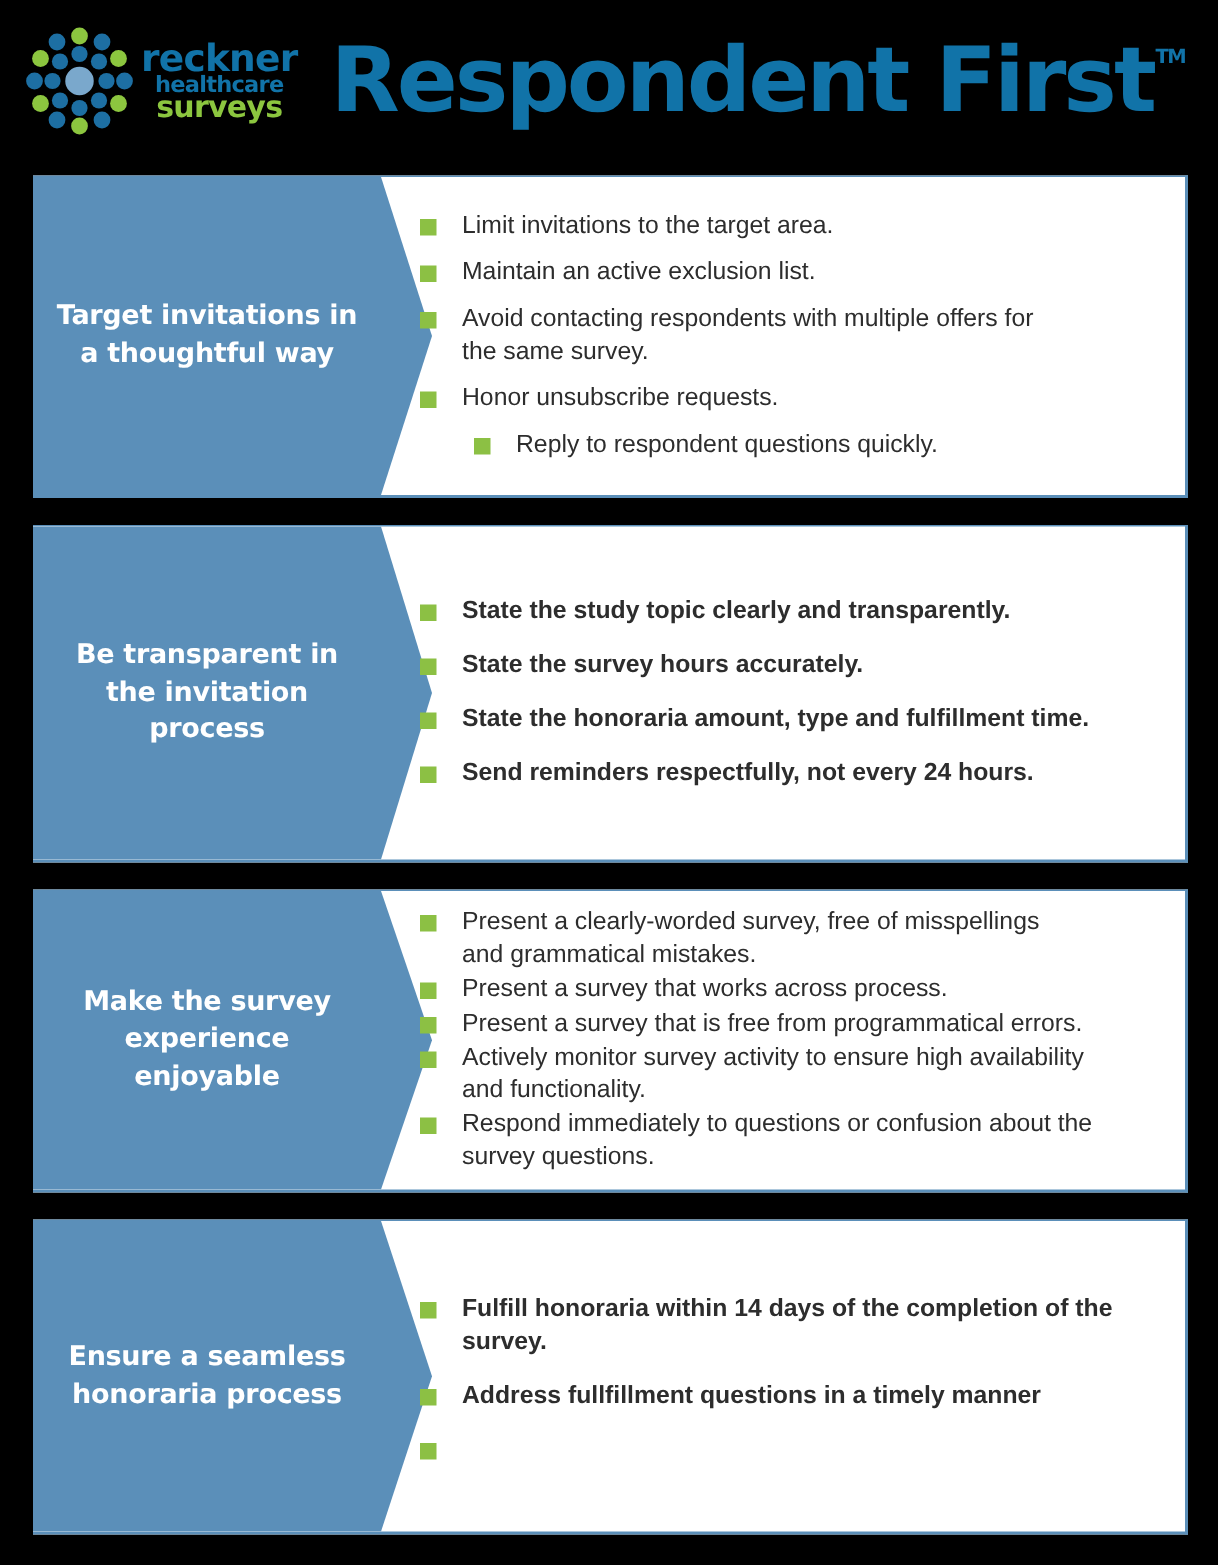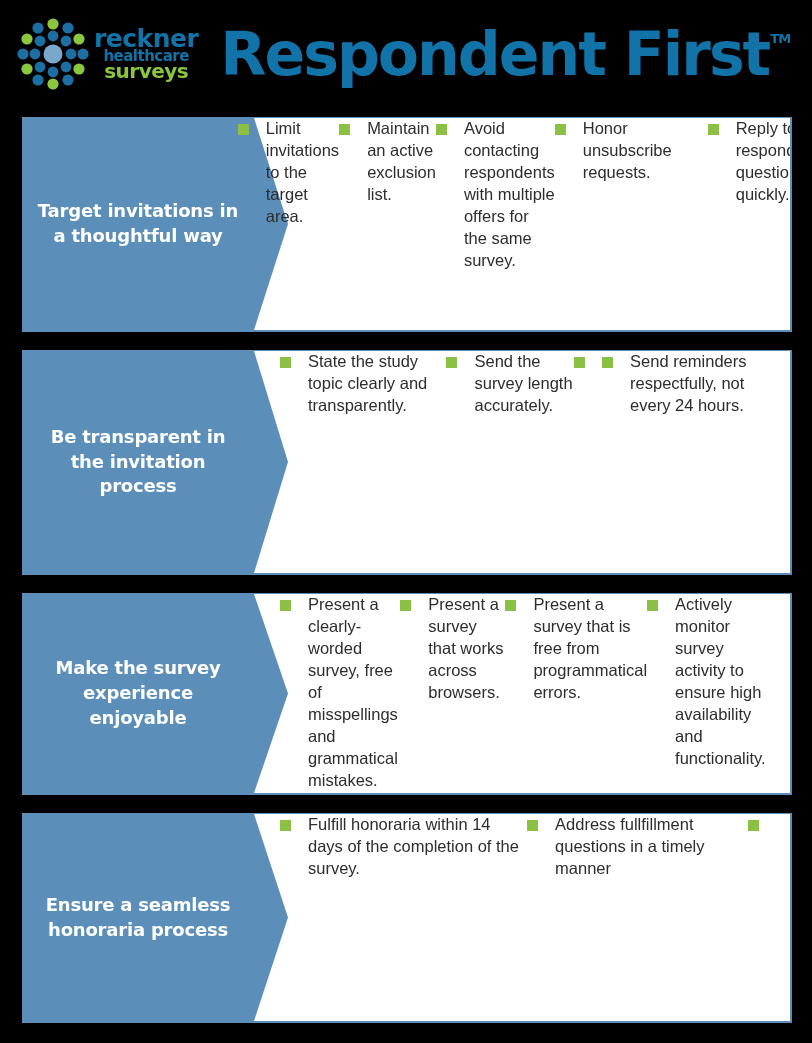--- a/index.html
+++ b/index.html
@@ -126,21 +126,21 @@
     letter-spacing: -0.2px;
   }
 
   .bullets {
     position: absolute;
     left: 258px;
     right: 14px;
     top: 0;
     bottom: 0;
     display: flex;
-    flex-direction: row;
+    flex-direction: column;
     justify-content: center;
     box-sizing: border-box;
   }
 
   .bullet-row {
     display: flex;
     align-items: flex-start;
   }
   .bullet-marker {
     flex: 0 0 11px;
@@ -153,21 +153,21 @@
   .bullet-text {
     color: #2d2d2d;
     font-size: 16.5px;
     line-height: 1.33;
     white-space: pre-line;
   }
 
   
   .sp-loose .bullet-row { margin-bottom: 9px; }
   .sp-loose .bullet-row:last-child { margin-bottom: 0; margin-left: 36px; }
-  .sp-wide .bullet-row { margin-bottom: 14px; }
+  .sp-wide .bullet-row { margin-bottom: 14px; font-weight: bold; }
   .sp-wide .bullet-row:last-child { margin-bottom: 0; }
   .sp-snug .bullet-row { margin-bottom: 1px; }
   .sp-snug .bullet-row:last-child { margin-bottom: 0; }
 </style>
 </head>
 <body>
 
 <div class="header">
   <div class="logo-block">
     <div class="logo-mark">
@@ -256,24 +256,25 @@
 process</div>
   </div>
   <div class="panel-arrow"></div>
   <div class="bullets sp-wide">
     <div class="bullet-row">
       <span class="bullet-marker"></span>
       <span class="bullet-text">State the study topic clearly and transparently.</span>
     </div>
     <div class="bullet-row">
       <span class="bullet-marker"></span>
-      <span class="bullet-text">Send the survey length accurately.</span>
-    </div>
-    <div class="bullet-row">
-      <span class="bullet-marker"></span>
+      <span class="bullet-text">State the survey hours accurately.</span>
+    </div>
+    <div class="bullet-row">
+      <span class="bullet-marker"></span>
+      <span class="bullet-text">State the honoraria amount, type and fulfillment time.</span>
     </div>
     <div class="bullet-row">
       <span class="bullet-marker"></span>
       <span class="bullet-text">Send reminders respectfully, not every 24 hours.</span>
     </div>
   </div>
 </div>
 
 <div class="card" style="top:593px; height:202px;">
   <div class="panel">
@@ -284,30 +285,35 @@
   </div>
   <div class="panel-arrow"></div>
   <div class="bullets sp-snug">
     <div class="bullet-row">
       <span class="bullet-marker"></span>
       <span class="bullet-text">Present a clearly-worded survey, free of misspellings
 and grammatical mistakes.</span>
     </div>
     <div class="bullet-row">
       <span class="bullet-marker"></span>
-      <span class="bullet-text">Present a survey that works across browsers.</span>
+      <span class="bullet-text">Present a survey that works across process.</span>
     </div>
     <div class="bullet-row">
       <span class="bullet-marker"></span>
       <span class="bullet-text">Present a survey that is free from programmatical errors.</span>
     </div>
     <div class="bullet-row">
       <span class="bullet-marker"></span>
       <span class="bullet-text">Actively monitor survey activity to ensure high availability
 and functionality.</span>
+    </div>
+    <div class="bullet-row">
+      <span class="bullet-marker"></span>
+      <span class="bullet-text">Respond immediately to questions or confusion about the
+survey questions.</span>
     </div>
   </div>
 </div>
 
 <div class="card" style="top:813px; height:210px;">
   <div class="panel">
     <div class="panel-title">Ensure a
 seamless
 honoraria
 process</div>

